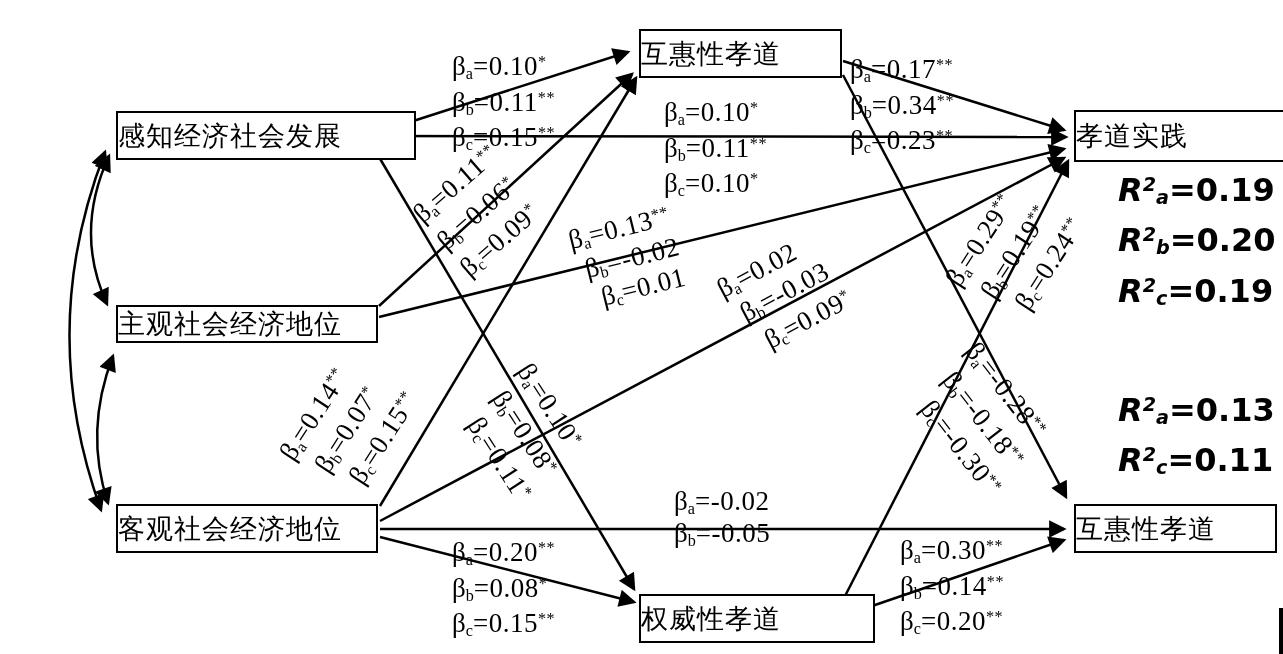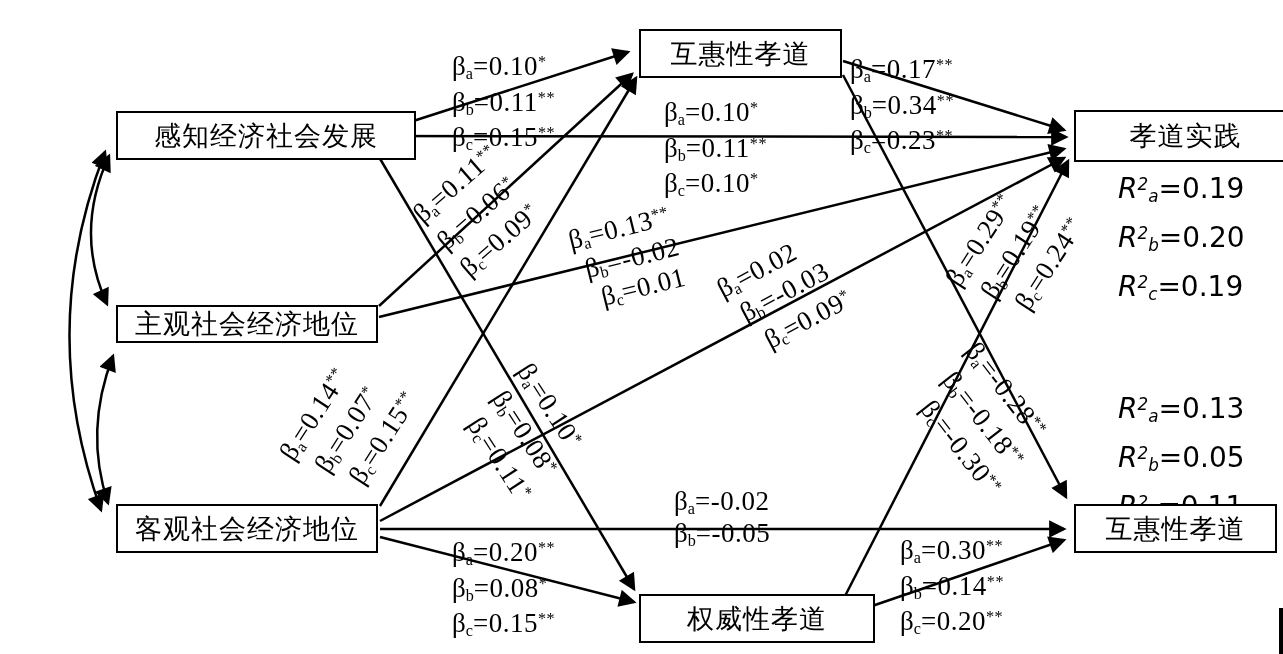--- a/index.html
+++ b/index.html
@@ -2,21 +2,21 @@
 <html><head>
 <meta charset="utf-8">
 <style>
   html,body{margin:0;padding:0;background:#fff}
   .canvas{position:relative;width:1283px;height:654px;background:#fff;overflow:hidden;
           font-family:"Liberation Serif",serif;color:#000}
   svg.wires{position:absolute;left:0;top:0;width:1283px;height:654px}
 
   
   .node{position:absolute;box-sizing:border-box;background:#fff;border:2.5px solid #000;
-        display:flex;align-items:center;justify-content:center;
+        display:flex;align-items:center;justify-content:flex-start;
         font-size:27px;letter-spacing:1px;white-space:nowrap;z-index:3}
   .n-perceived{left:116px;top:111px;width:300px;height:49px}
   .n-subjective{left:116px;top:305px;width:262px;height:38px}
   .n-objective{left:116px;top:504px;width:262px;height:49px}
   .n-reciprocal{left:639px;top:29px;width:203px;height:49px}
   .n-authoritarian{left:639px;top:594px;width:236px;height:49px}
   .n-practice{left:1074px;top:110px;width:223px;height:52px}
   .n-anxiety{left:1074px;top:504px;width:203px;height:49px}
 
   
@@ -35,22 +35,22 @@
   .g6{left:350px;top:427px;transform:translate(-50%,-50%) rotate(-57deg)}
   .g7{left:786px;top:297px;transform:translate(-50%,-50%) rotate(-28deg)}
   .g8{left:674px;top:489px}
   .g9{left:452px;top:536px}
   .g10{left:850px;top:53px}
   .g11{left:1016px;top:253px;transform:translate(-50%,-50%) rotate(-57deg)}
   .g12{left:982px;top:420px;transform:translate(-50%,-50%) rotate(52deg)}
   .g13{left:900px;top:534px}
 
   
-  .r2{position:absolute;font-family:"DejaVu Sans",sans-serif;font-size:28px;line-height:37px;
-      font-weight:400;white-space:nowrap;z-index:2}
+  .r2{position:absolute;font-family:"DejaVu Sans",sans-serif;font-size:32px;line-height:37px;
+      font-weight:700;white-space:nowrap;z-index:2}
   .r2 .it{font-style:italic}
   .r2 sup{font-size:0.6em;vertical-align:0.5em}
   .r2 sub{font-size:0.6em;vertical-align:-0.2em;font-style:italic}
   .r2-practice{left:1118px;top:166px}
   .r2-anxiety{left:1118px;top:386px}
 
   .corner-bar{position:absolute;left:1279px;top:608px;width:4px;height:46px;background:#000}
 </style>
 </head>
 <body>
@@ -172,18 +172,17 @@
       <div class="lrow"><span class="sym">β</span><sub>c</sub><span class="val">=0.20</span><sup>**</sup></div>
     </div>
 
   <div class="r2 r2-practice">
       <div class="lrow"><span class="it sym">R</span><sup class="it">2</sup><sub class="it">a</sub><span class="val">=0.19</span></div>
       <div class="lrow"><span class="it sym">R</span><sup class="it">2</sup><sub class="it">b</sub><span class="val">=0.20</span></div>
       <div class="lrow"><span class="it sym">R</span><sup class="it">2</sup><sub class="it">c</sub><span class="val">=0.19</span></div>
     </div>
   <div class="r2 r2-anxiety">
       <div class="lrow"><span class="it sym">R</span><sup class="it">2</sup><sub class="it">a</sub><span class="val">=0.13</span></div>
-      <div class="lrow"><span class="it sym">R</span><sup class="it">2</sup><sub class="it">b</sub><span class="val">=0.05</span></div>
       <div class="lrow"><span class="it sym">R</span><sup class="it">2</sup><sub class="it">c</sub><span class="val">=0.11</span></div>
     </div>
 
   <div class="corner-bar"></div>
 </div>
 
 </body></html>

